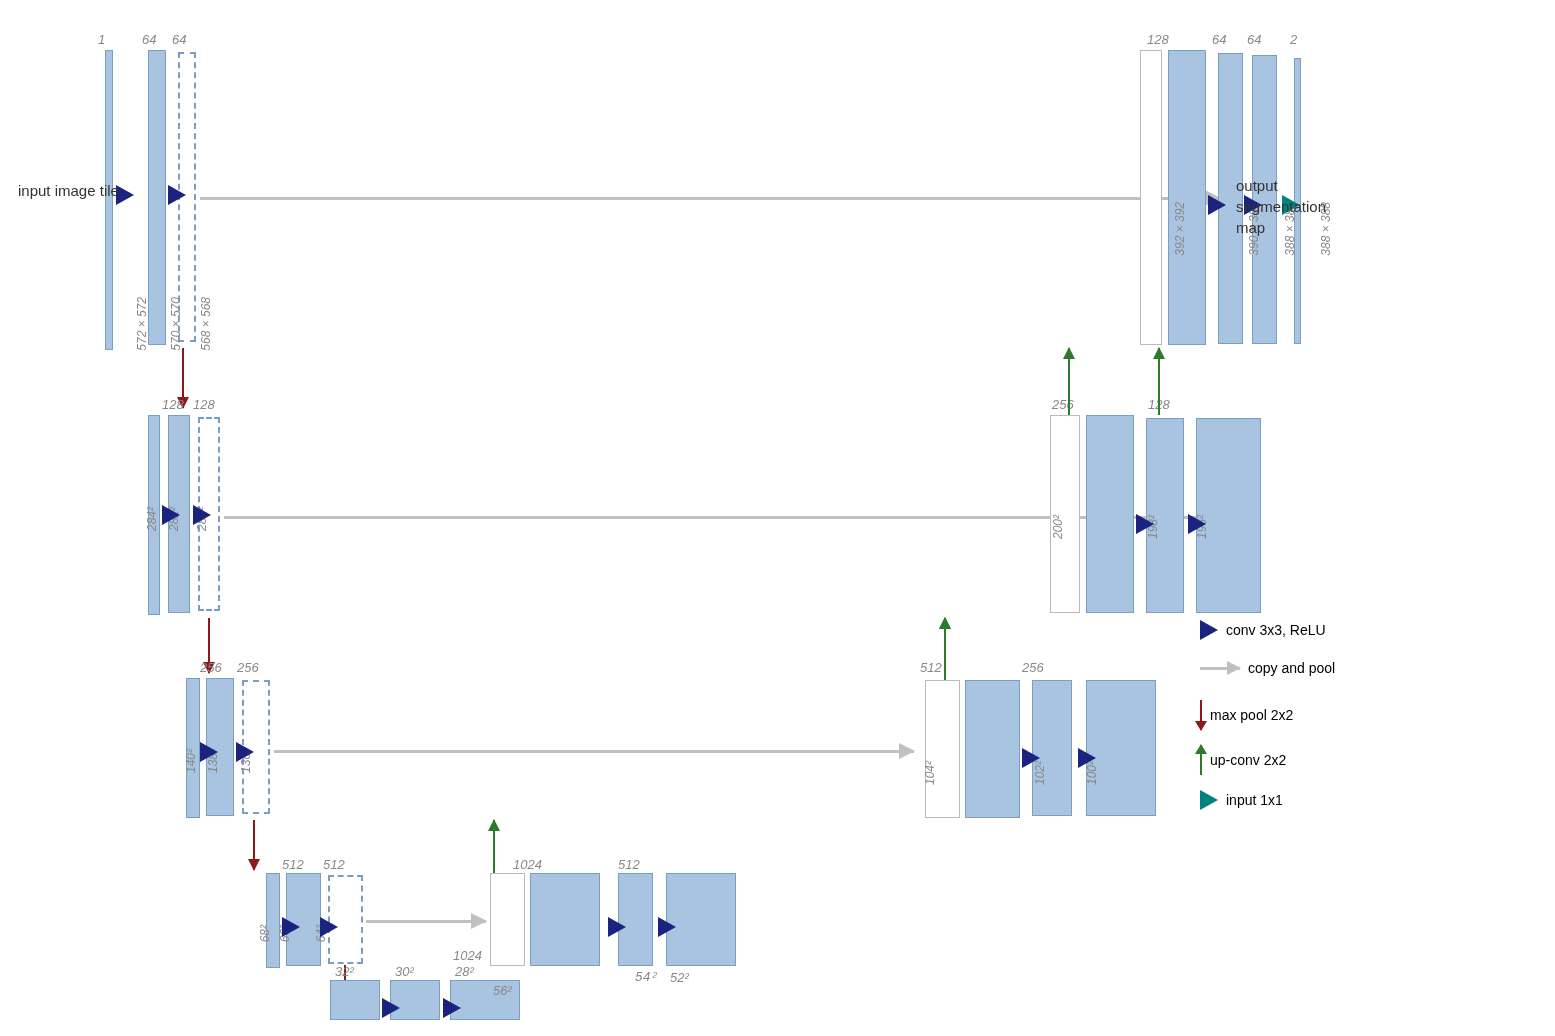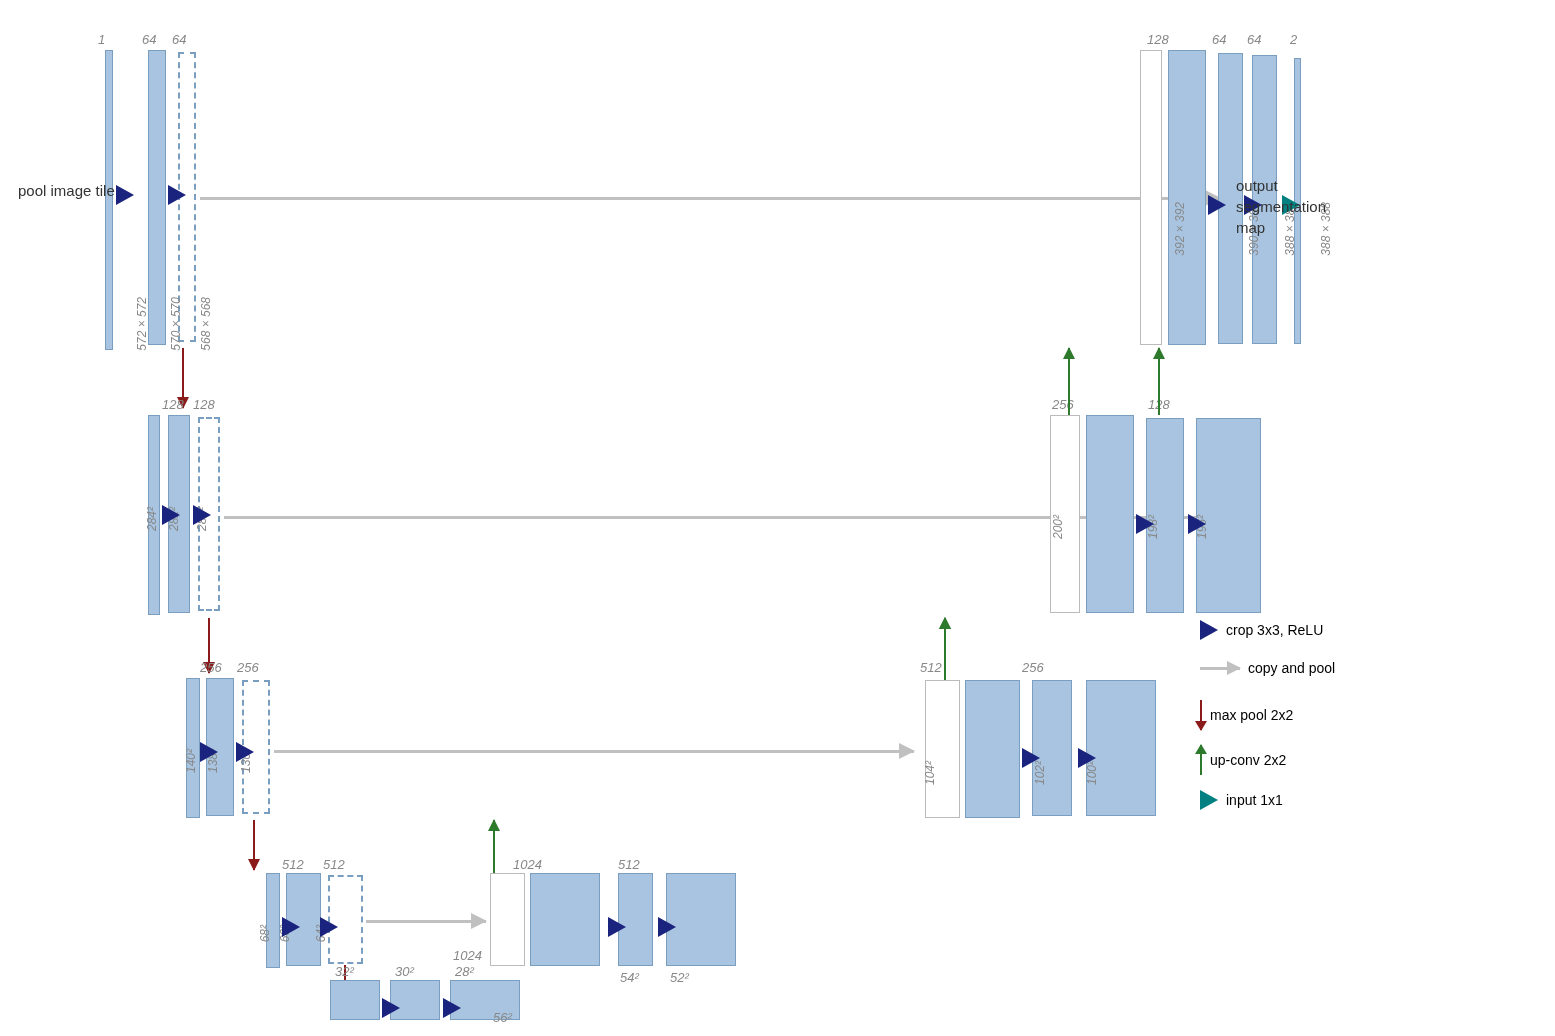--- a/index.html
+++ b/index.html
@@ -143,21 +143,21 @@
   <div class="label" style="left:172px; top:32px;">64</div>
 
   <div class="rot-label" style="left:88px; top:290px; transform: rotate(-90deg); transform-origin: right center;">572 × 572</div>
   <div class="rot-label" style="left:122px; top:290px; transform: rotate(-90deg); transform-origin: right center;">570 × 570</div>
   <div class="rot-label" style="left:152px; top:290px; transform: rotate(-90deg); transform-origin: right center;">568 × 568</div>
 
   <div class="conv-arrow" style="left:116px; top:185px;"></div>
   <div class="conv-arrow" style="left:168px; top:185px;"></div>
 
   <div class="text-label" style="left:18px; top:180px; line-height:1.4;">
-    <span>pool
+    <span>input
 image
 tile</span>
   </div>
 
   <div class="gray-arrow-long" style="left:200px; top:197px; width:1020px;"></div>
 
   <div class="arrow-down-red" style="left:182px; top:348px; height:60px;"></div>
 
   <div class="fmap" style="left:148px; top:415px; width:12px; height:200px;"></div>
 
@@ -224,22 +224,22 @@
   <div class="conv-arrow" style="left:382px; top:998px;"></div>
   <div class="conv-arrow" style="left:443px; top:998px;"></div>
 
   <div class="fmap-white" style="left:490px; top:873px; width:35px; height:93px;"></div>
   <div class="fmap" style="left:530px; top:873px; width:70px; height:93px;"></div>
   <div class="fmap" style="left:618px; top:873px; width:35px; height:93px;"></div>
   <div class="fmap" style="left:666px; top:873px; width:70px; height:93px;"></div>
 
   <div class="label" style="left:513px; top:857px;">1024</div>
   <div class="label" style="left:618px; top:857px;">512</div>
-  <div class="label" style="left:493px; top:1010px;">56²</div>
-  <div class="label" style="left:620px; top:970px;">54²</div>
+  <div class="label" style="left:493px; top:983px;">56²</div>
+  <div class="label" style="left:635px; top:970px;font-family:Liberation Mono, monospace;">54²</div>
   <div class="label" style="left:670px; top:970px;">52²</div>
 
   <div class="conv-arrow" style="left:608px; top:917px;"></div>
   <div class="conv-arrow" style="left:658px; top:917px;"></div>
 
   <div class="arrow-up-green" style="left:493px; top:820px; height:53px;"></div>
 
   <div class="fmap-white" style="left:925px; top:680px; width:35px; height:138px;"></div>
   <div class="fmap" style="left:965px; top:680px; width:55px; height:138px;"></div>
   <div class="fmap" style="left:1032px; top:680px; width:40px; height:136px;"></div>
@@ -293,21 +293,21 @@
   <div class="conv-arrow" style="left:1244px; top:195px;"></div>
 
   <div class="conv1x1-arrow" style="left:1282px; top:195px;"></div>
 
   <div class="text-label" style="left:1236px; top:175px; line-height:1.4;">
     output<br>segmentation<br>map
   </div>
 
   <div class="legend-item" style="left:1200px; top:620px;">
     <div style="width:0;height:0;border-top:10px solid transparent;border-bottom:10px solid transparent;border-left:18px solid #1a237e;"></div>
-    <span class="legend-text">crop 3x3, ReLU</span>
+    <span class="legend-text">conv 3x3, ReLU</span>
   </div>
 
   <div class="legend-item" style="left:1200px; top:660px;">
     <div style="width:40px;height:3px;background:#c0c0c0;position:relative;">
       <div style="position:absolute;right:-1px;top:-6px;border-left:14px solid #c0c0c0;border-top:7px solid transparent;border-bottom:7px solid transparent;"></div>
     </div>
     <span class="legend-text">copy and pool</span>
   </div>
 
   <div class="legend-item" style="left:1200px; top:700px;">

